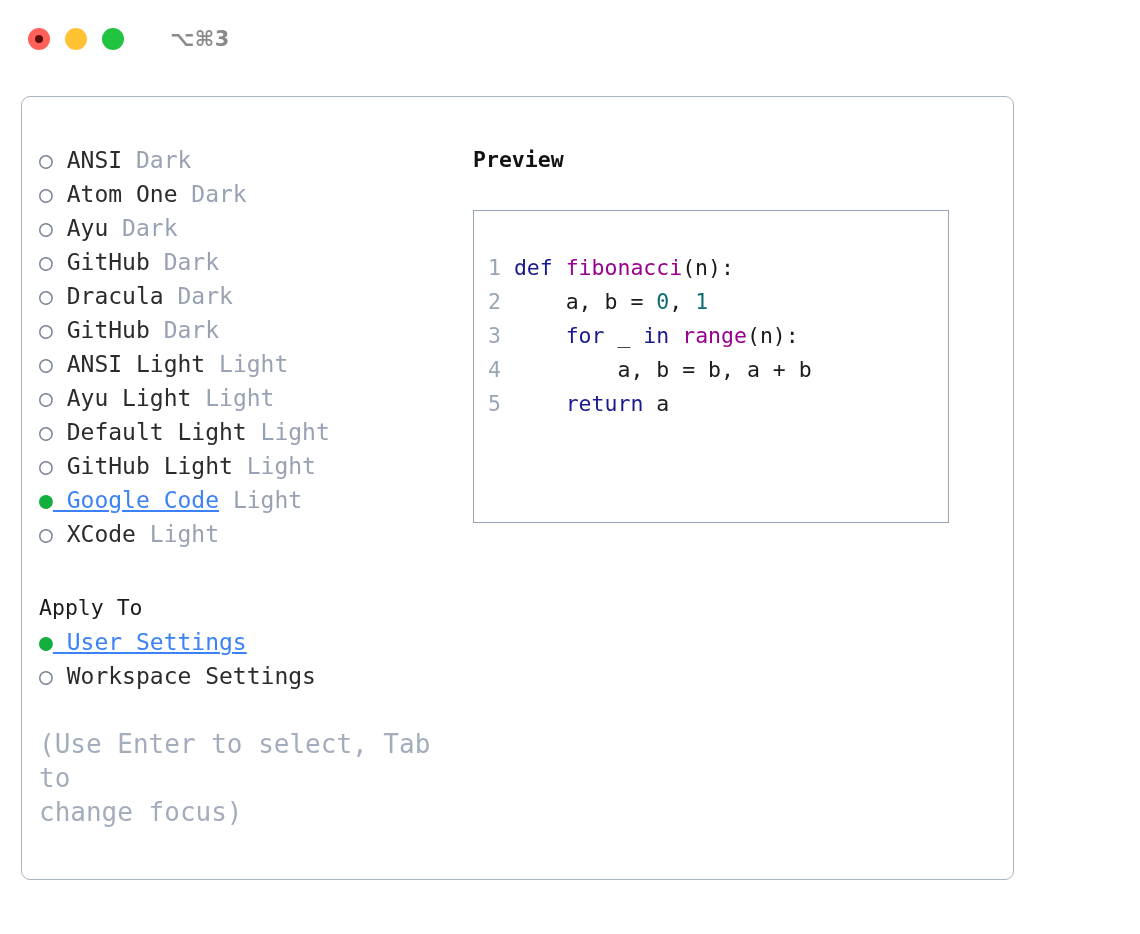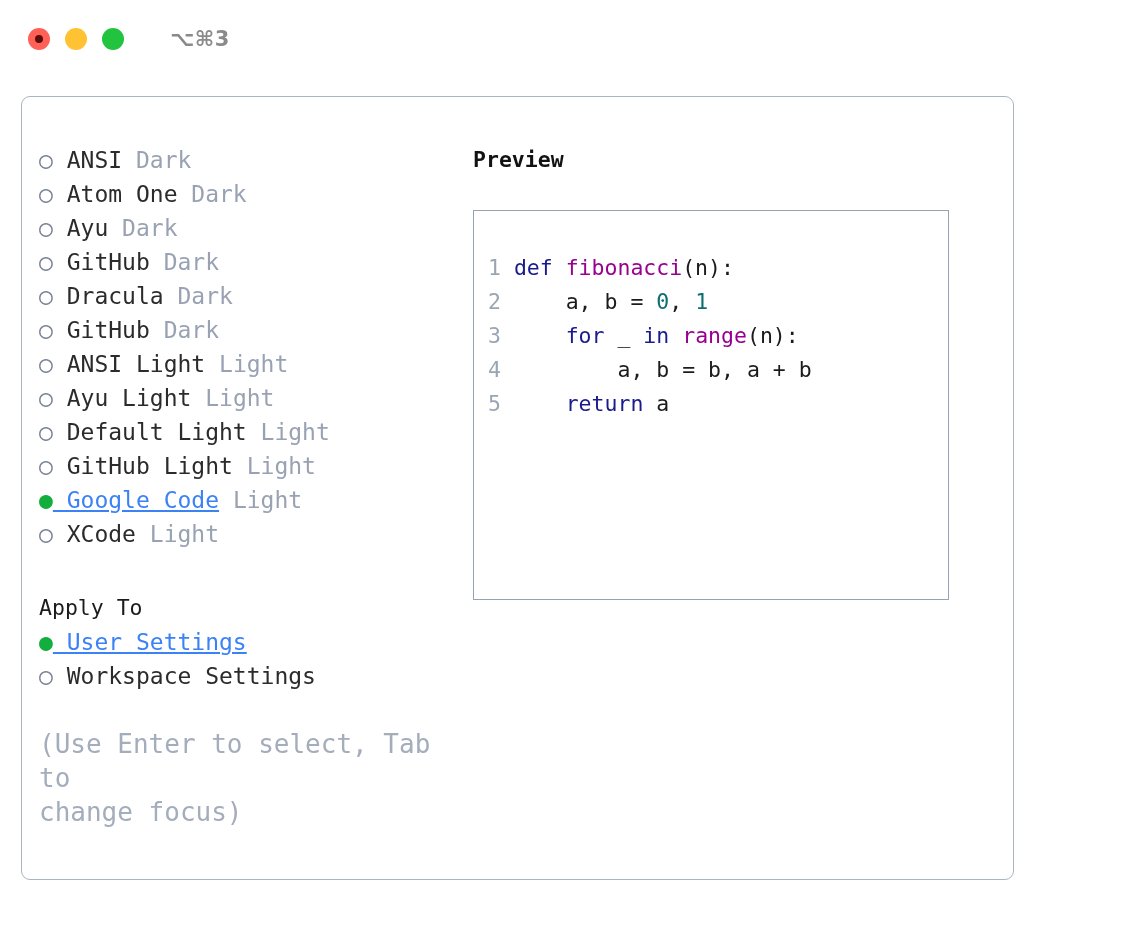--- a/index.html
+++ b/index.html
@@ -136,21 +136,21 @@
   #preview-heading {
     font-size: 21.5px;
     font-weight: 700;
     color: #121212;
     line-height: 34px;
     font-family: "DejaVu Sans Mono", "Liberation Mono", monospace;
   }
   #preview-box {
     margin-top: 33px;
     width: 476px;
-    height: 390px;
+    height: 313px;
     border: 1.6px solid #97a3b4;
     box-sizing: border-box;
     background: #ffffff;
     padding: 40px 0 0 14px;
   }
 
   .code-line {
     font-size: 21.5px;
     line-height: 34px;
     white-space: pre;

